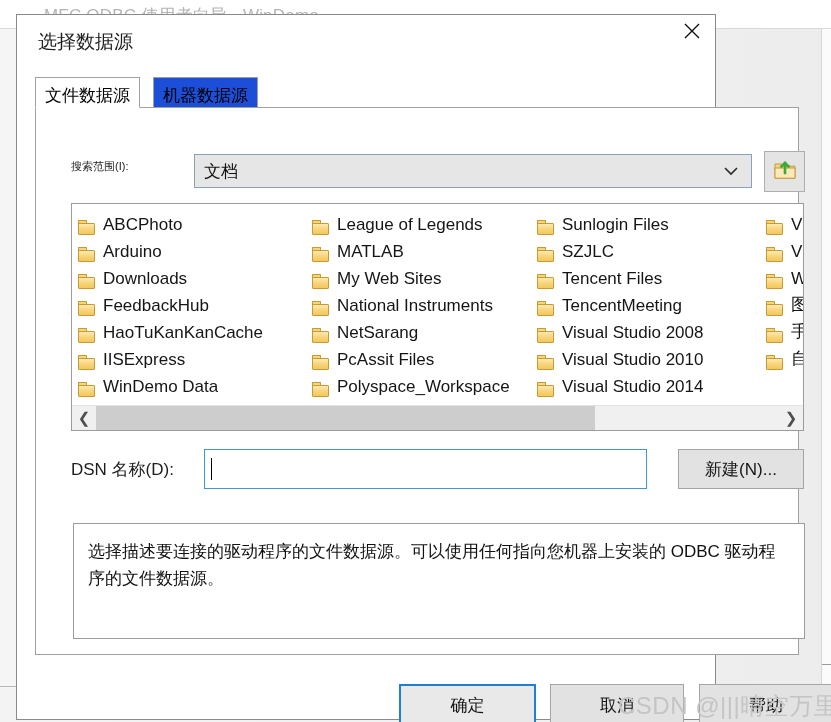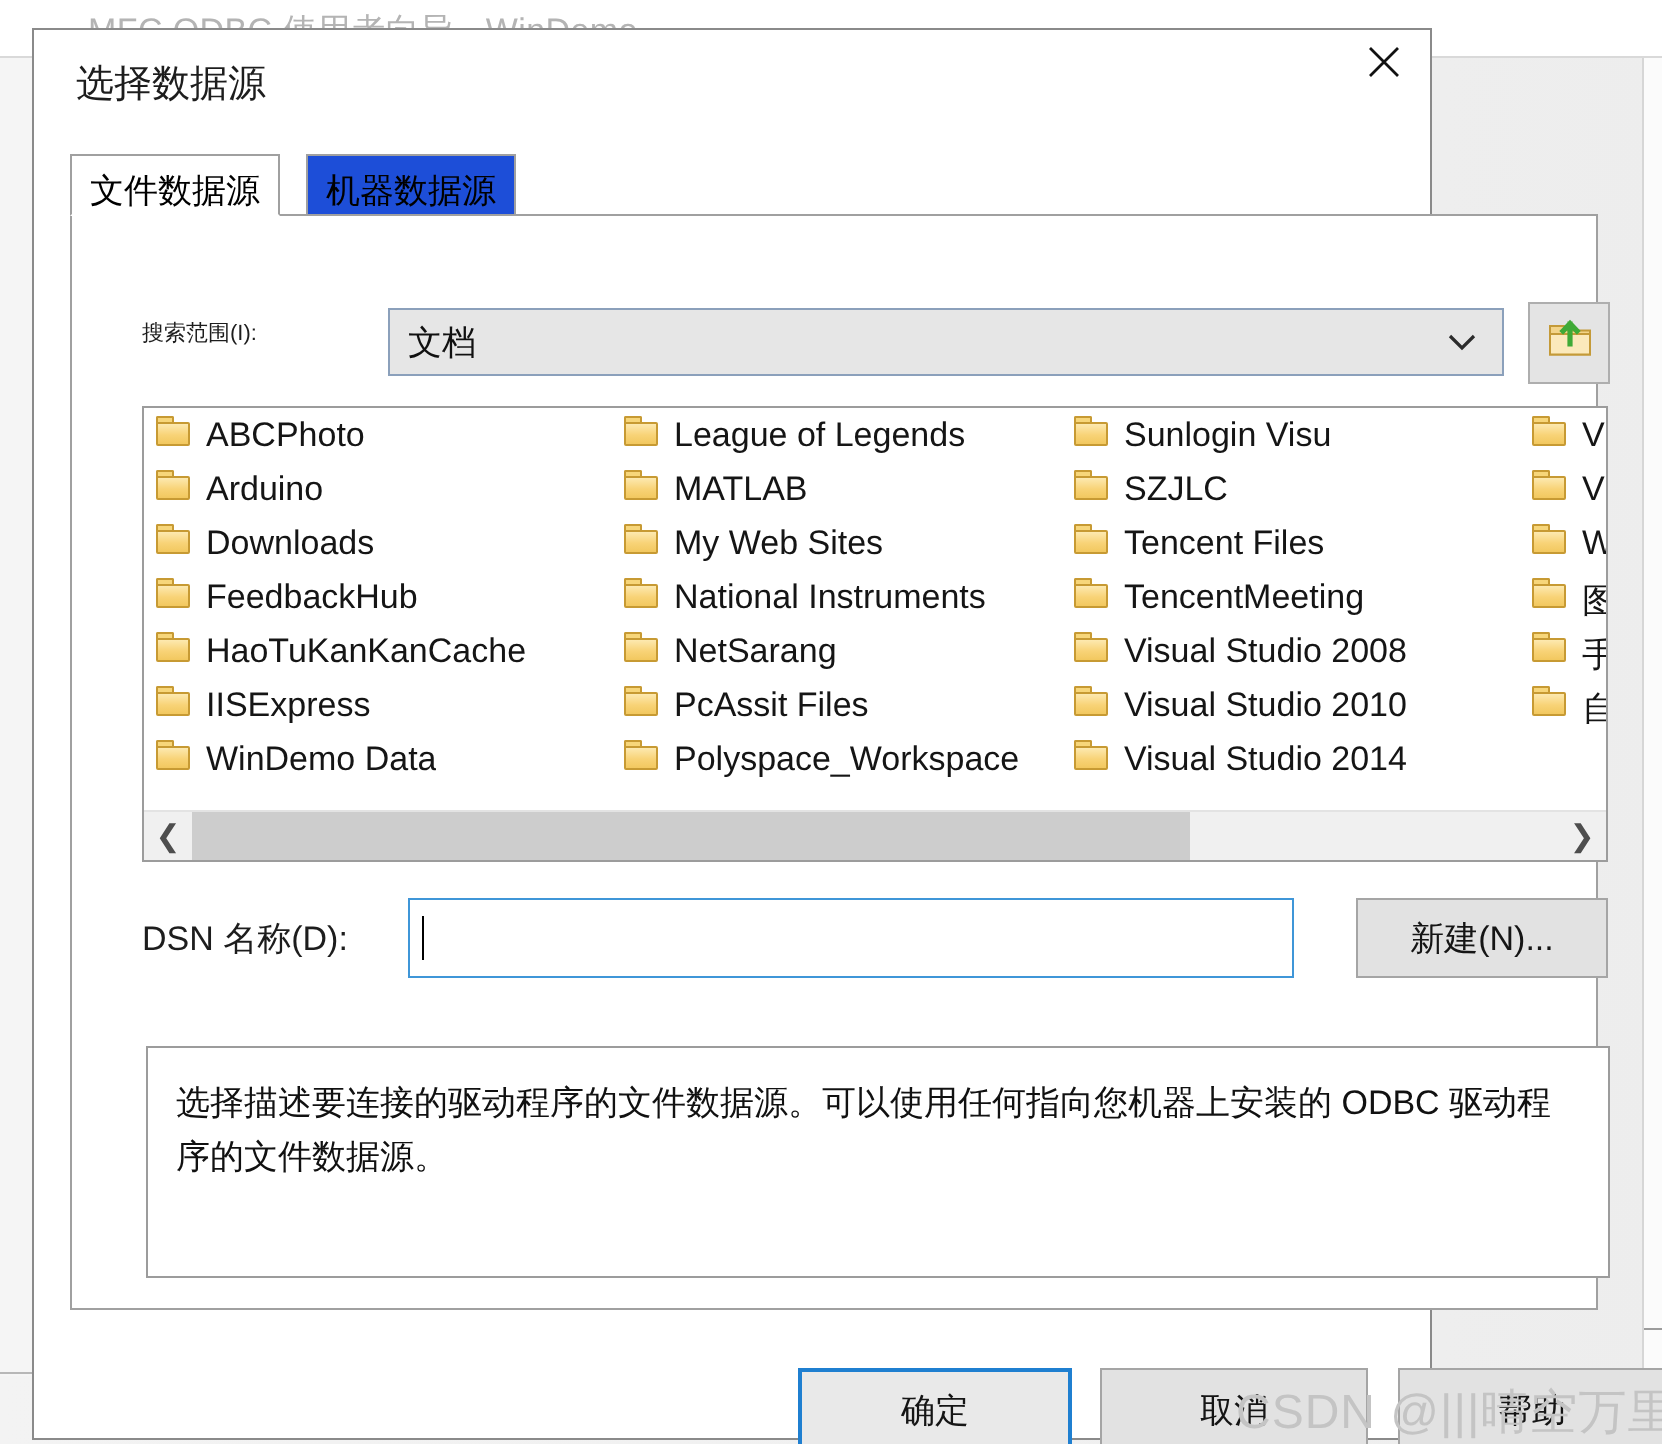--- a/index.html
+++ b/index.html
@@ -231,21 +231,21 @@
   .file-col {
     flex: 0 0 auto;
     padding-left: 6px;
   }
   #file-col-0 { width: 228px; }
   #file-col-1 { width: 219px; }
   #file-col-2 { width: 223px; }
   #file-col-3 { width: 120px; }
   .file-item {
     display: flex;
-    align-items: flex-start;
+    align-items: flex-end;
     height: 27px;
     white-space: nowrap;
     cursor: default;
     overflow: hidden;
   }
   .folder-icon {
     flex: 0 0 auto;
     width: 17px; height: 15px;
     margin-right: 8px;
     position: relative;
@@ -587,21 +587,21 @@
           <span class="file-label">Polyspace_Workspace</span>
         </div>
       </div>
 
       <div class="file-col" id="file-col-2">
         <div class="file-item">
           <span class="folder-icon">
               <span class="tab-top"></span>
               <span class="body"></span>
             </span>
-          <span class="file-label">Sunlogin Visu</span>
+          <span class="file-label">Sunlogin Files</span>
         </div>
         <div class="file-item">
           <span class="folder-icon">
               <span class="tab-top"></span>
               <span class="body"></span>
             </span>
           <span class="file-label">SZJLC</span>
         </div>
         <div class="file-item">
           <span class="folder-icon">

